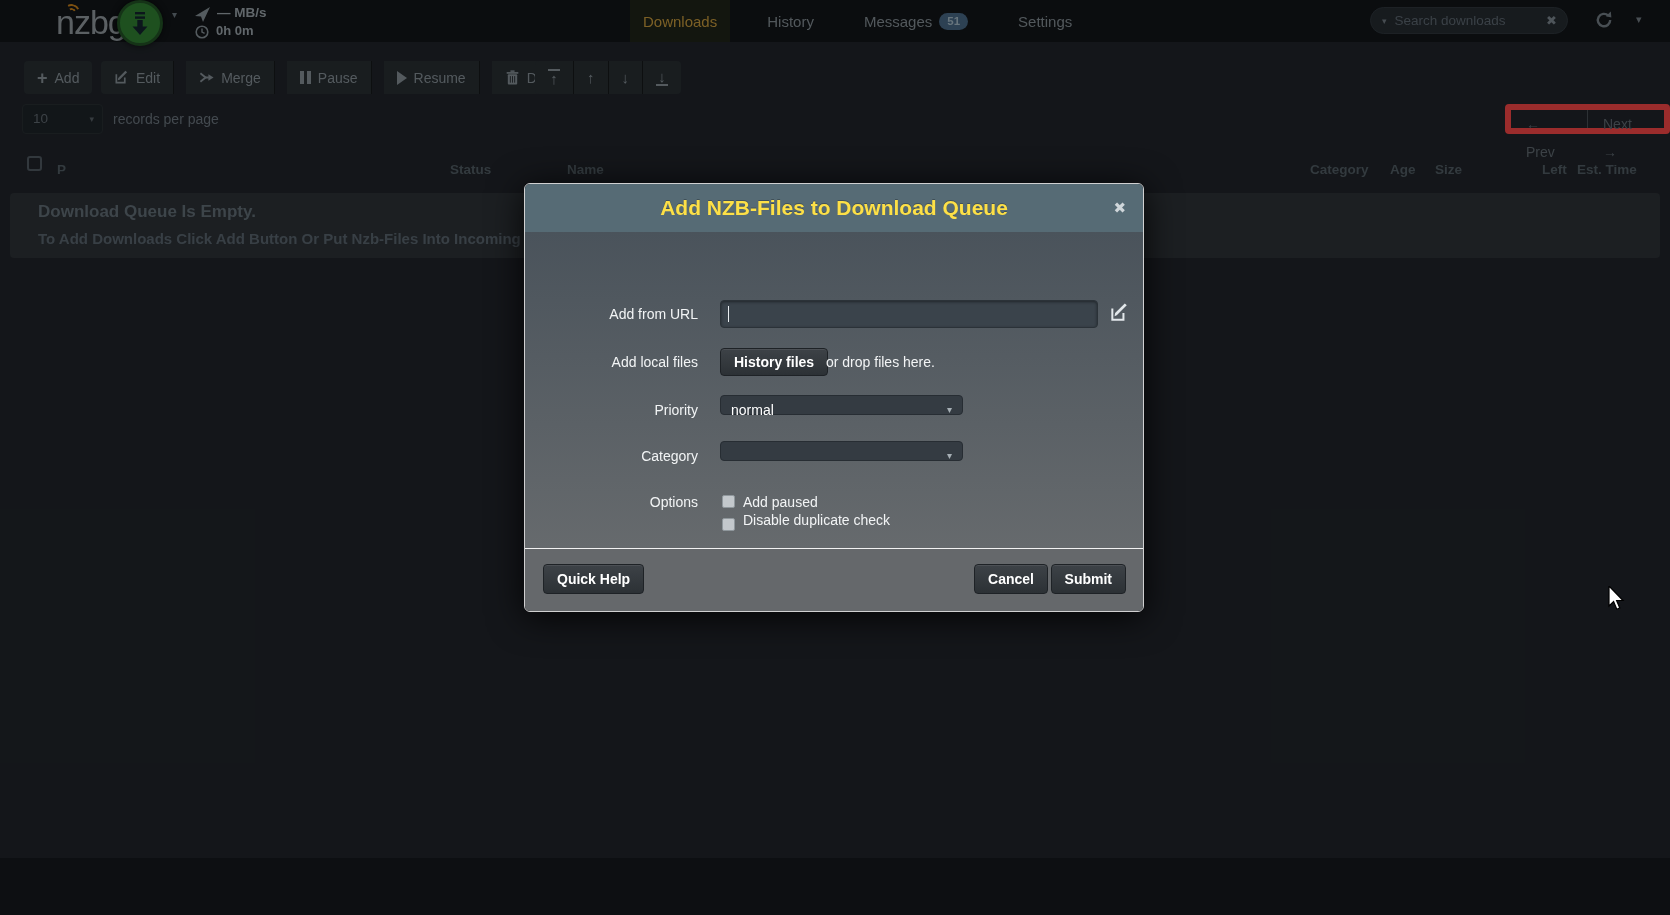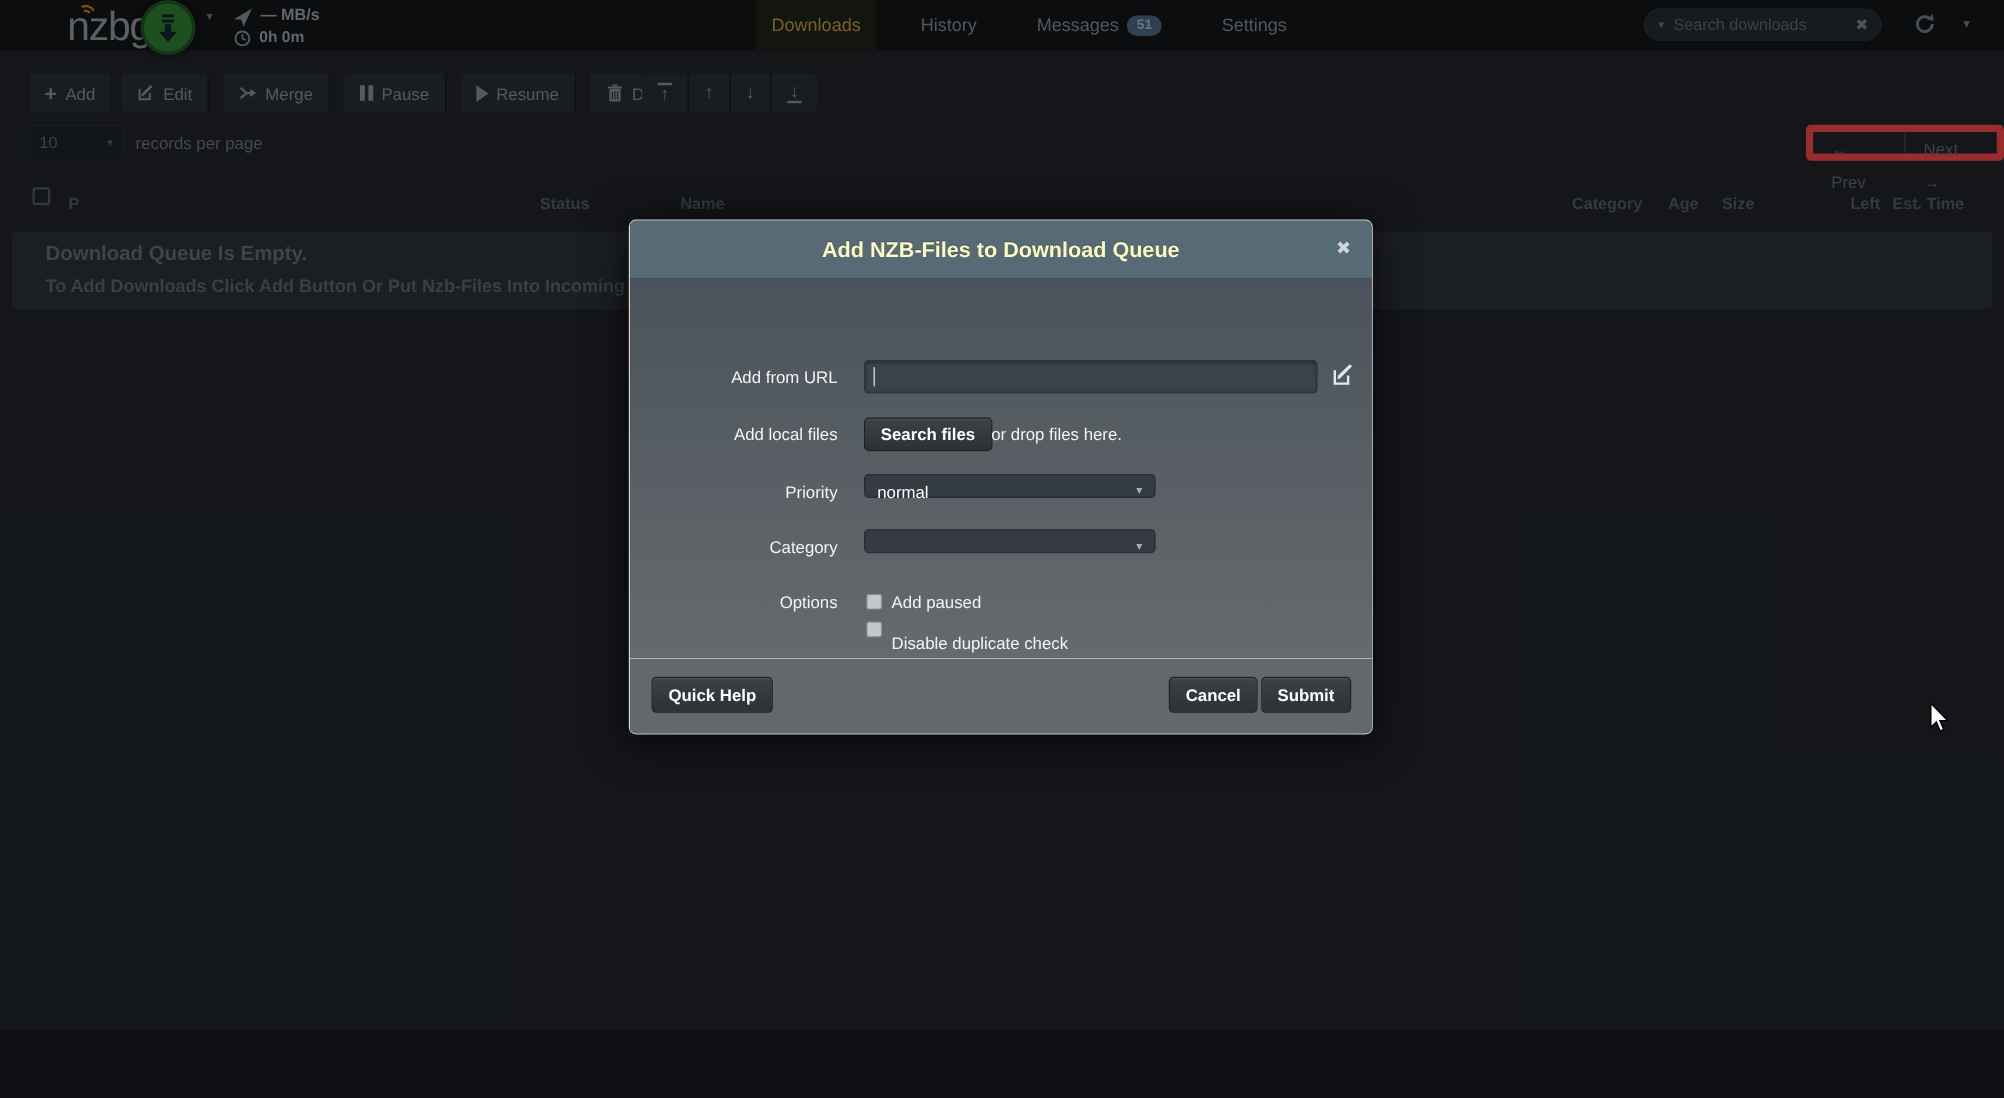--- a/index.html
+++ b/index.html
@@ -67,21 +67,21 @@
   .empty-title { position:absolute; left:28px; top:9px;  font-size:17px; font-weight:bold; color:#5f6a72; }
   .empty-sub   { position:absolute; left:28px; top:37px; font-size:15px; font-weight:bold; color:#57626b; }
 
   .bottom-strip { position:absolute; left:0; top:858px; width:1670px; height:57px; background:#15181c; }
 
   
   .backdrop { position:absolute; inset:0; background:rgba(0,0,0,0.35); z-index:5; }
   .modal { position:absolute; left:524px; top:183px; width:620px; height:429px; z-index:10;
     border-radius:6px; border:1px solid rgba(255,255,255,.8); box-shadow:0 5px 35px rgba(0,0,0,.85); }
   .modal-header { position:absolute; left:0; top:0; right:0; height:48px; background:#566b75; border-radius:5px 5px 0 0; }
-  .modal-title { text-align:center; line-height:48px; font-size:18px; font-weight:bold; color:#fef9c3; text-shadow:0 -1px 0 rgba(0,0,0,.25); }
+  .modal-title { text-align:center; line-height:48px; font-size:21px; font-weight:bold; color:#fde047; text-shadow:0 -1px 0 rgba(0,0,0,.25); }
   .modal-close { position:absolute; right:17px; top:0; line-height:48px; font-size:15px; font-weight:bold; color:#cfd6da; }
   .modal-body { position:absolute; left:0; top:48px; right:0; bottom:63px; background:linear-gradient(#4a535b,#666a6d); }
   .m-label { position:absolute; left:0; width:173px; text-align:right; font-size:14px; color:#f2f4f5; }
   .url-input { position:absolute; left:195px; top:68px; width:378px; height:28px; background:#3a434b;
     border:1px solid #2b3238; border-radius:4px; box-shadow:inset 0 1px 3px rgba(0,0,0,.45); }
   .text-caret { position:absolute; left:7px; top:5px; width:1px; height:16px; background:#e9edf0; }
   .url-edit { position:absolute; left:584px; top:71px; width:20px; height:20px; color:#e3e8eb; }
   .m-btn { position:absolute; background:linear-gradient(#3d4247,#2c3135); border:1px solid #1e2226; border-radius:4px;
     color:#fff; font-size:14px; font-weight:bold; display:flex; align-items:center; padding:0 13px;
     box-shadow:inset 0 1px 0 rgba(255,255,255,.08); }
@@ -273,40 +273,40 @@
         <span class="text-caret"></span>
       </div>
       <div class="url-edit">
         <svg width="20" height="20" viewBox="0 0 18 18">
           <path d="M3 5 V15 H13 V9" fill="none" stroke="#e3e8eb" stroke-width="1.8"></path>
           <path d="M7 11 L16 2 L14.2 0.4 L5.5 9 L5 12 Z" fill="#e3e8eb"></path>
         </svg>
       </div>
 
       <div class="m-label" style="top:122px;">Add local files</div>
-      <div class="m-btn" style="left:195px;top:116px;height:28px;">Search files</div>
+      <div class="m-btn" style="left:195px;top:116px;height:28px;">History files</div>
       <div class="m-hint">or drop files here.</div>
 
       <div class="m-label" style="top:170px;">Priority</div>
       <div class="m-select" style="top:163px;">
         <span>normal</span>
         <span class="caret">▾</span>
       </div>
 
       <div class="m-label" style="top:216px;">Category</div>
       <div class="m-select" style="top:209px;">
         <span></span>
         <span class="caret">▾</span>
       </div>
 
       <div class="m-label" style="top:262px;">Options</div>
       <div class="m-check" style="top:263px;"></div>
       <div class="m-chklabel" style="top:262px;">Add paused</div>
       <div class="m-check" style="top:286px;"></div>
-      <div class="m-chklabel" style="top:296px;text-align:right;">Disable duplicate check</div>
+      <div class="m-chklabel" style="top:280px;text-align:right;">Disable duplicate check</div>
 
       <div class="m-label" style="top:329px;">Add from NzbDir</div>
       <div class="m-btn" style="left:195px;top:323px;height:26px;">Scan incoming directory</div>
     </div>
 
     <div class="modal-footer">
       <div class="m-btn" style="left:18px;top:15px;height:30px;">Quick Help</div>
       <div class="m-btn" style="right:95px;top:15px;height:30px;">Cancel</div>
       <div class="m-btn" style="right:17px;top:15px;height:30px;">Submit</div>
     </div>

